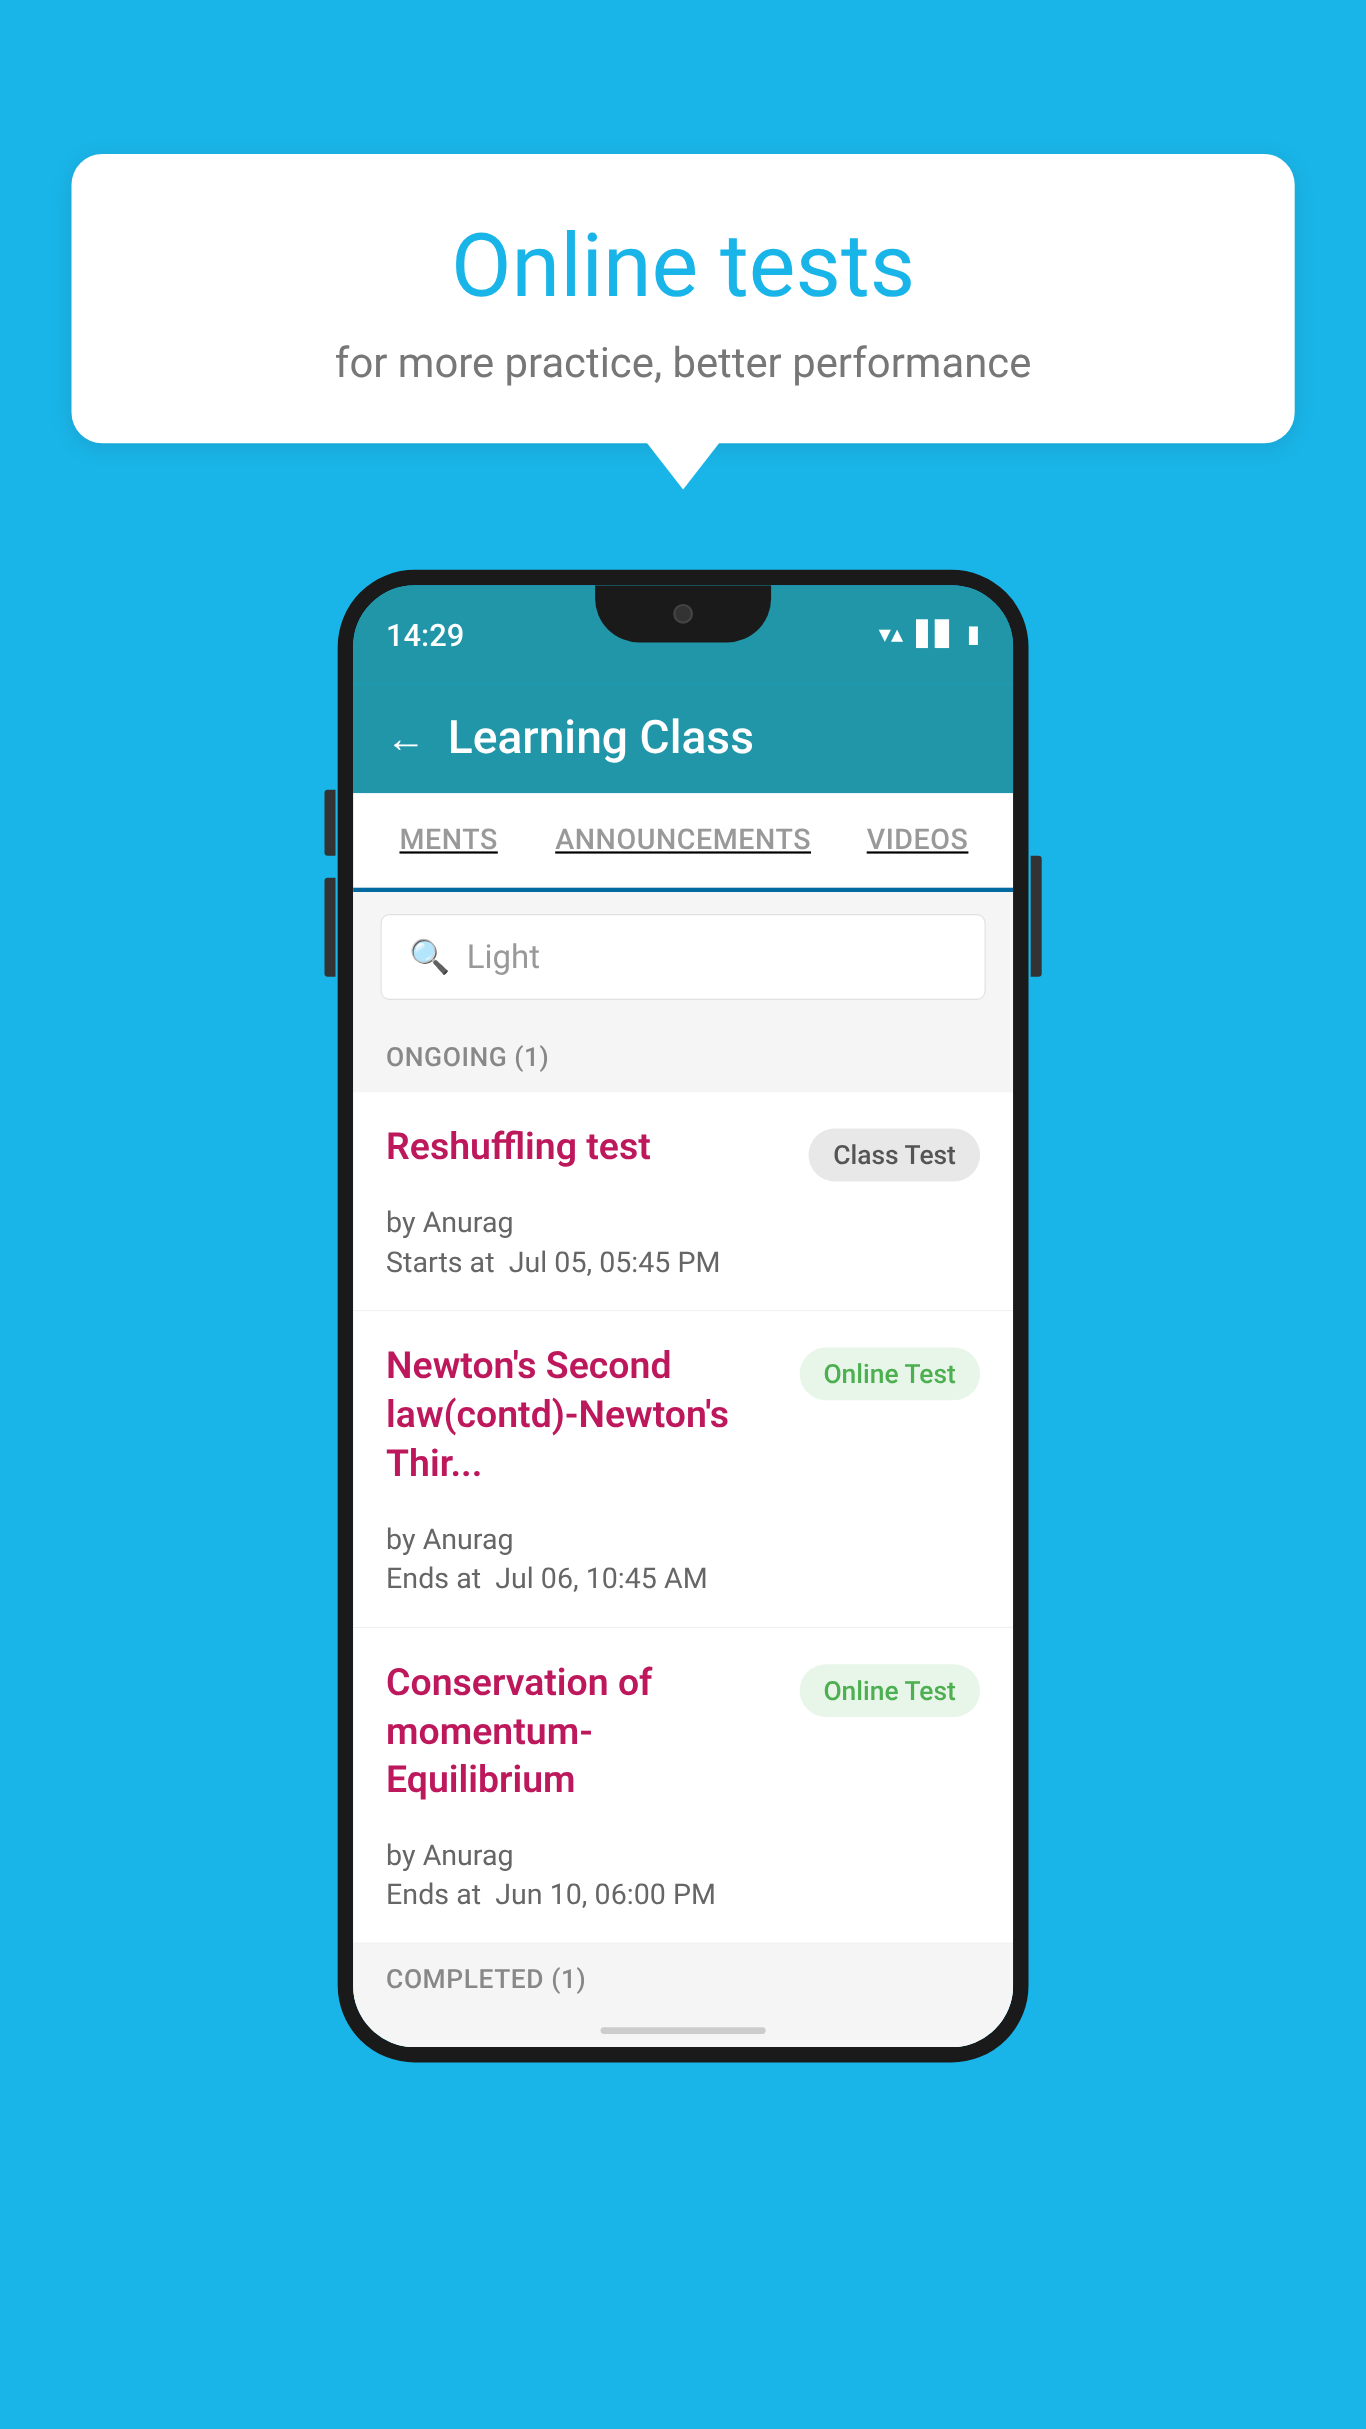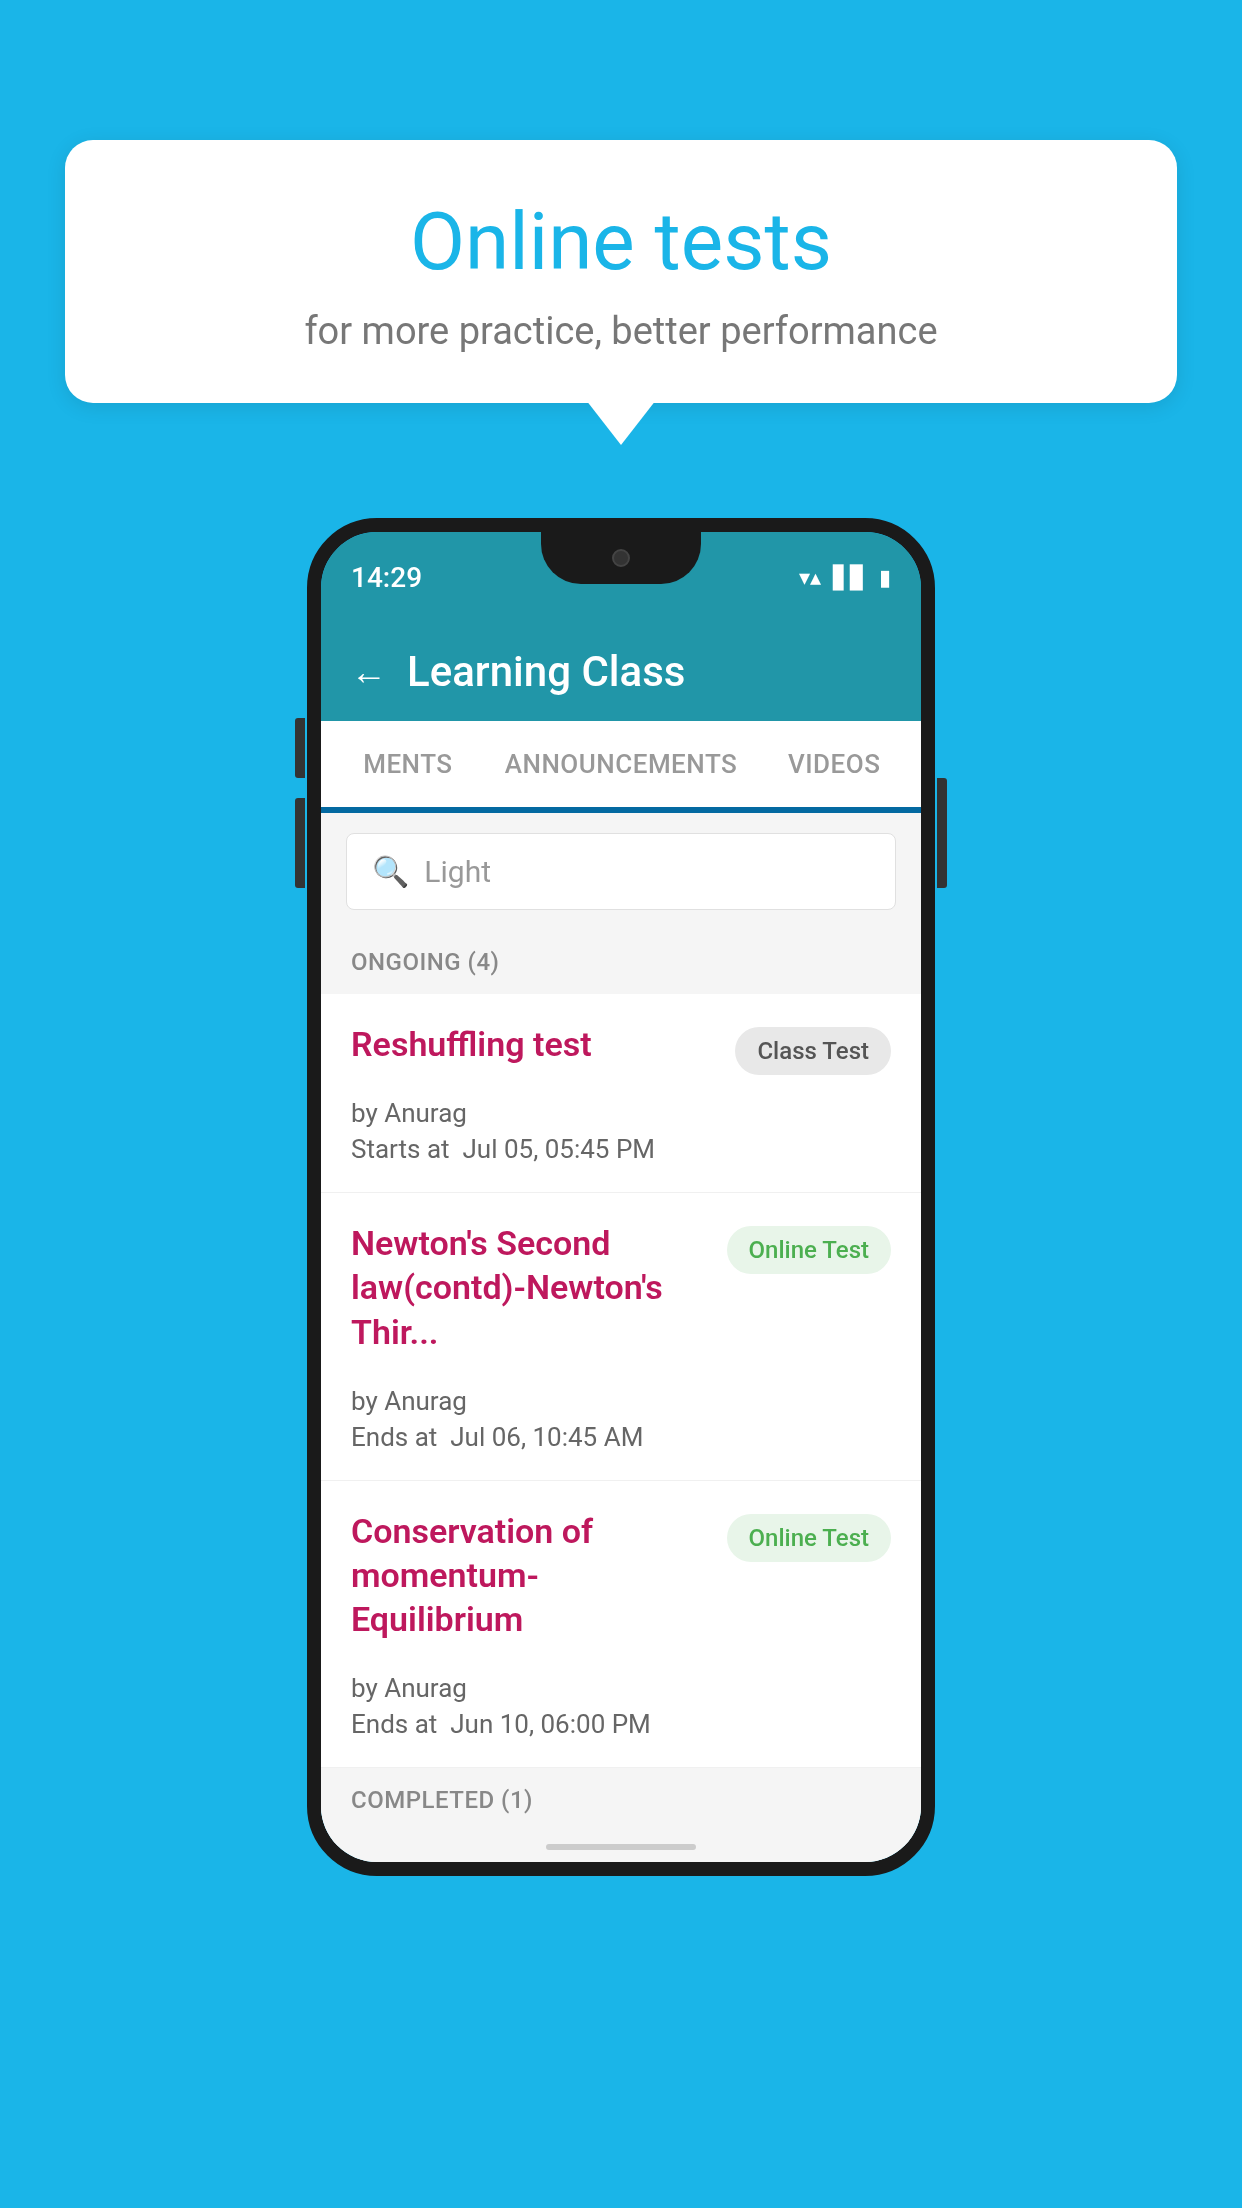--- a/index.html
+++ b/index.html
@@ -126,21 +126,22 @@
     .app-title {
       color: white;
       font-size: 42px;
       font-weight: 500;
     }
 
     
     .tabs-bar {
       background: white;
       display: flex;
-      border-bottom: 6px solid #0369a1;
+      border-bottom: 4px solid #0369a1;
+      text-decoration: underline;
     }
 
     .tab-item {
       flex: 1;
       text-align: center;
       padding: 28px 10px;
       font-size: 26px;
       font-weight: 500;
       color: #999;
       letter-spacing: 0.5px;
@@ -379,21 +380,21 @@
 
       <div class="phone-screen">
 
         <div class="search-container">
           <div class="search-input">
             <span class="search-icon-el">🔍</span>
             <span class="search-placeholder">Light</span>
           </div>
         </div>
 
-        <div class="section-label">ONGOING (4)</div>
+        <div class="section-label">ONGOING (1)</div>
 
         <div class="test-item">
           <div class="test-info">
             <div class="test-name">Reshuffling test</div>
             <div class="test-author">by Anurag</div>
             <div class="test-time">
               <span>Starts at</span>&nbsp;&nbsp;<span>Jul 05, 05:45 PM</span>
             </div>
           </div>
           <div class="test-badge badge-class">Class Test</div>

